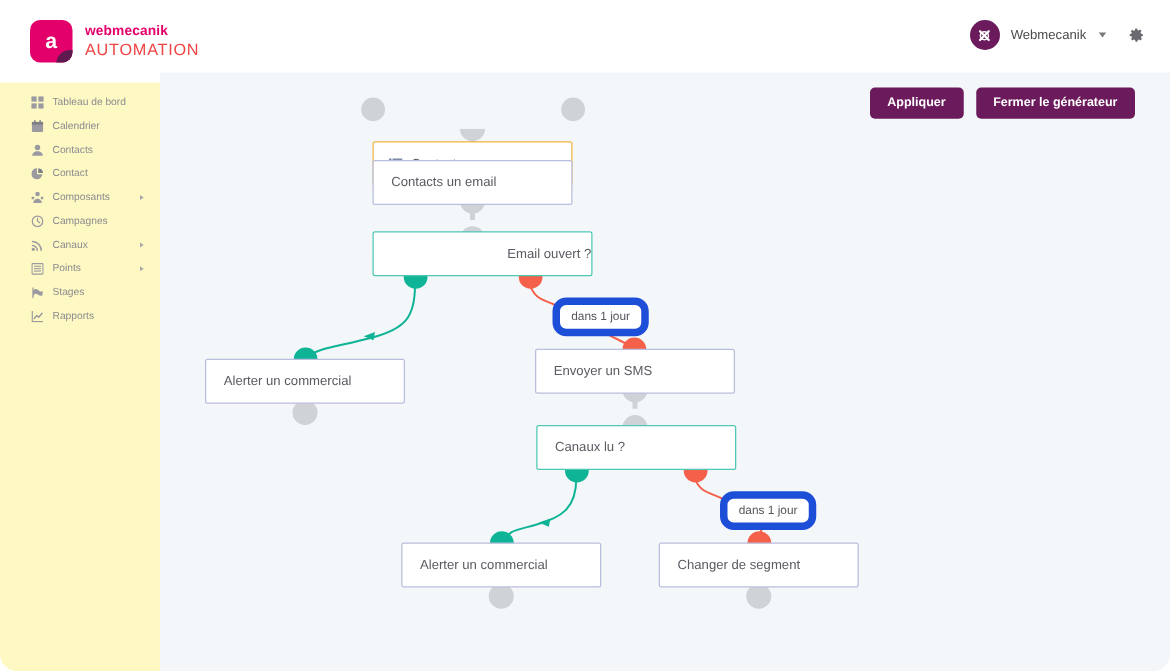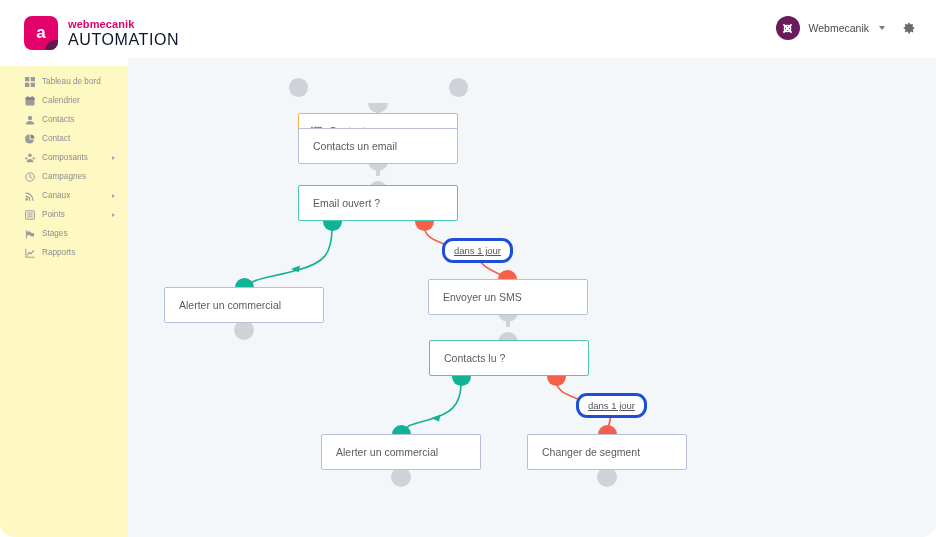--- a/index.html
+++ b/index.html
@@ -64,22 +64,22 @@
     line-height: 1;
   }
   .brand-top {
     color: #e4006b;
     font-size: 11px;
     font-weight: 700;
     letter-spacing: 0.1px;
     margin-bottom: 2px;
   }
   .brand-bottom {
-    color: #0f172a;
-    font-size: 16px;
+    color: #ef4444;
+    font-size: 13px;
     font-weight: 400;
     letter-spacing: 0.6px;
   }
 
   .header-right {
     position: absolute;
     right: 20px; top: 16px;
     display: flex;
     align-items: center;
     gap: 9px;
@@ -226,28 +226,27 @@
   
   .hourglass {
     position: absolute;
     width: 22px; height: 30px;
     z-index: 6;
   }
 
   .badge {
     position: absolute;
     background: #ffffff;
-    border: 3px solid #1d4ed8;
+    border: 6px solid #1d4ed8;
     border-radius: 11px;
     font-size: 9.5px;
     color: #55555d;
     padding: 4px 9px;
     white-space: nowrap;
     z-index: 20;
-    text-decoration: underline;
   }
 </style>
 </head>
 <body>
 
 <div id="app">
 
   <div class="header">
     <div class="brand">
       <div class="logo-mark">
@@ -391,20 +390,24 @@
           </svg>
       </span>
       <span class="nav-label">Rapports</span>
     </div>
 
 
   </div>
 
   <div class="canvas">
 
+    <div class="toolbar">
+      <button class="btn">Appliquer</button>
+      <button class="btn">Fermer le générateur</button>
+    </div>
 
     <div class="flow">
 
       <svg class="edges" viewBox="0 0 808 479">
 
         <path d="M204 170 C204 196 196 205 170 212 C140 220 126 220 116 229" stroke="#0fb395" stroke-width="1.6" fill="none"></path>
         <path d="M163 211 l9 -3.4 l-1.2 6.6 z" fill="#0fb395"></path>
 
         <path d="M296 170 C300 182 308 182 316 186" stroke="#f4604a" stroke-width="1.6" fill="none"></path>
         <path d="M352 203 C358 212 366 212 376 219" stroke="#f4604a" stroke-width="1.6" fill="none"></path>
@@ -465,34 +468,34 @@
             <rect x="3" y="8.2" width="8" height="2" fill="#7d8aa3"></rect>
           </svg>
         </span>
         <span class="node-label">Contact</span>
       </div>
 
       <div class="node" style="left:170px; top:70px; width:160px; height:36px;">
         <span class="node-label">Contacts un email</span>
       </div>
 
-      <div class="node decision" style="left:170px; top:127px; width:160px; height:36px;">
+      <div class="node decision" style="left:170px; top:127px; width:176px; height:36px;justify-content:flex-end;">
         <span class="node-label">Email ouvert ?</span>
       </div>
 
       <div class="node" style="left:36px; top:229px; width:160px; height:36px;">
         <span class="node-label">Alerter un commercial</span>
       </div>
 
       <div class="node" style="left:300px; top:221px; width:160px; height:36px;">
         <span class="node-label">Envoyer un SMS</span>
       </div>
 
       <div class="node decision" style="left:301px; top:282px; width:160px; height:36px;">
-        <span class="node-label">Contacts lu ?</span>
+        <span class="node-label">Canaux lu ?</span>
       </div>
 
       <div class="node" style="left:193px; top:376px; width:160px; height:36px;">
         <span class="node-label">Alerter un commercial</span>
       </div>
 
       <div class="node" style="left:399px; top:376px; width:160px; height:36px;">
         <span class="node-label">Changer de segment</span>
       </div>
 

